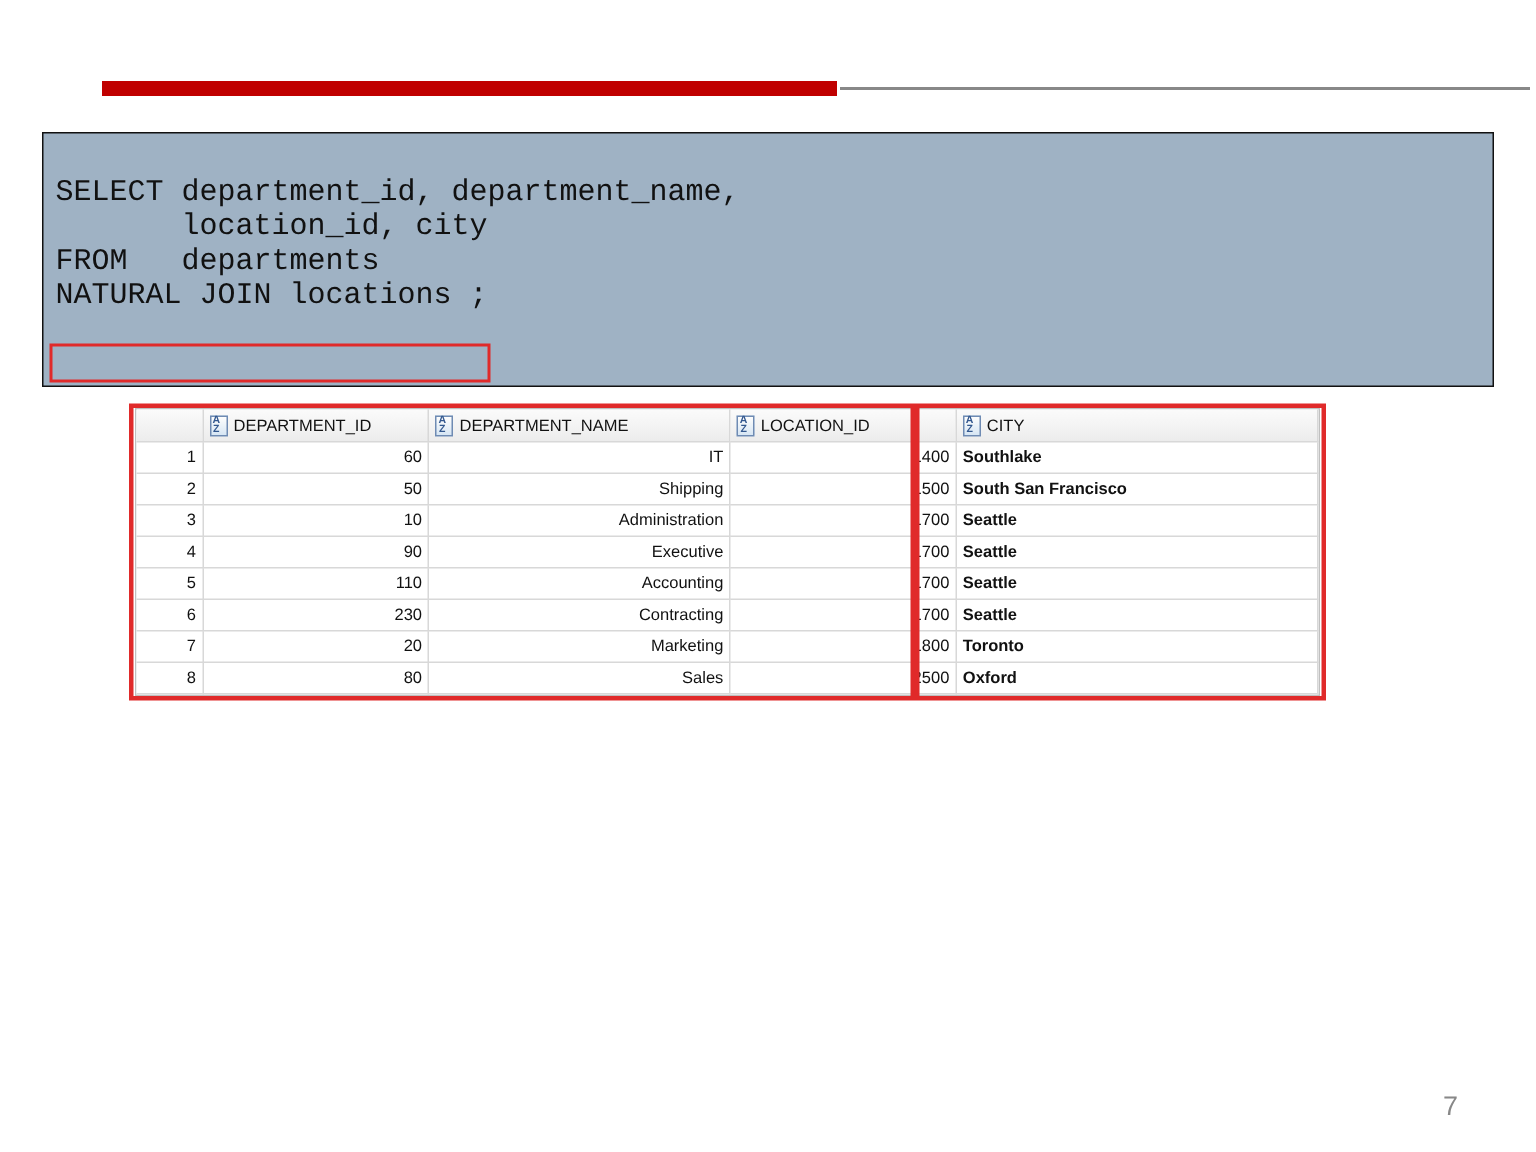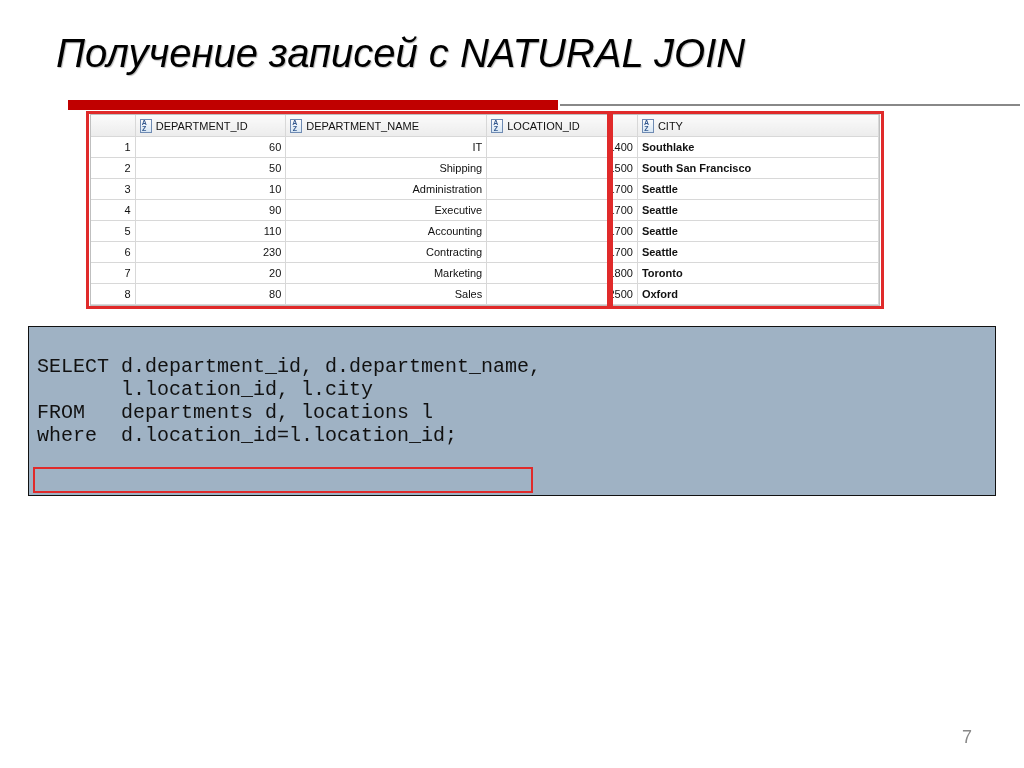--- a/index.html
+++ b/index.html
@@ -159,26 +159,32 @@
     bottom: 20px;
     font-size: 18px;
     color: #888;
     font-family: Arial, sans-serif;
   }
 </style>
 </head>
 <body>
 
 <div class="slide">
-  <div class="title">Получение записей с NATURAL JOIN</div>
   <div class="title-underline">
     <div class="ul-red"></div>
     <div class="ul-gray"></div>
   </div>
 
+  <div class="sql-box">
+<span>SELECT department_id, department_name,</span>
+<span>       location_id, city</span>
+<span>FROM   departments</span>
+<span>NATURAL JOIN locations ;</span>
+    <div class="hl-nat"></div>
+  </div>
 
   <div class="table-wrap">
     <div class="red-frame-left"></div>
     <div class="red-frame-right"></div>
     <div class="table-outer">
     <table class="data">
       <thead>
         <tr>
           <th class="col-rownum"></th>
           <th class="col-deptid">
@@ -262,22 +268,15 @@
               <td class="col-deptid col-numcell">80</td>
               <td class="col-deptname">Sales</td>
               <td class="col-locid col-numcell">2500</td>
               <td class="col-city">Oxford</td>
             </tr>
           </tbody>
     </table>
     </div>
   </div>
 
-  <div class="sql-box">
-<span>SELECT d.department_id, d.department_name,</span>
-<span>       l.location_id, l.city</span>
-<span>FROM   departments d, locations l</span>
-<span>where  d.location_id=l.location_id;</span>
-    <div class="hl-where"></div>
-  </div>
 </div>
 
 <div class="page-num">7</div>
 
 </body></html>

